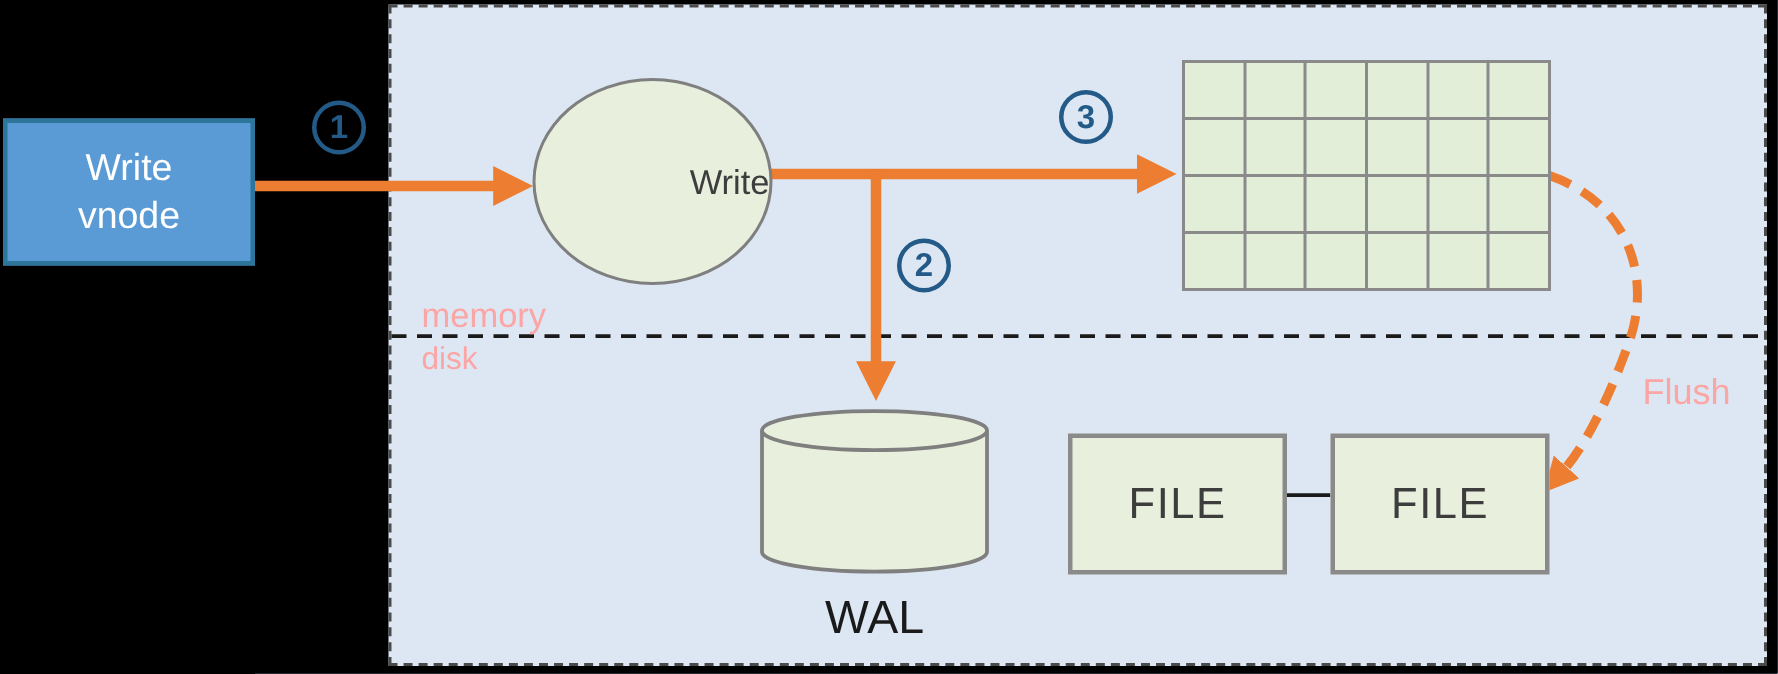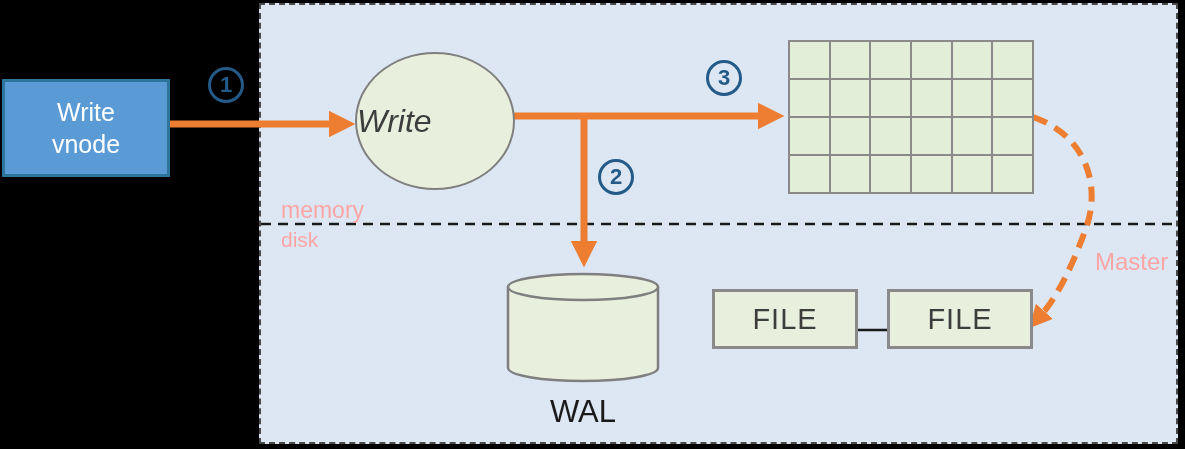--- a/index.html
+++ b/index.html
@@ -24,31 +24,31 @@
     border:3px solid #235a87;color:#235a87;box-sizing:border-box;
     display:flex;align-items:center;justify-content:center;
     font-size:22px;font-weight:600;background:transparent;
   }
   .badge.b1{left:208px;top:67px;}
   .badge.b2{left:598px;top:159px;}
   .badge.b3{left:706px;top:60px;}
   .ellipse{
     position:absolute;left:355px;top:52px;width:160px;height:138px;
     border-radius:50%;background:#e8f0dd;border:2px solid #7f7f7f;
-    box-sizing:border-box;display:flex;align-items:center;justify-content:flex-start;
-    font-size:32px;color:#3d3d3d;font-style:italic;
+    box-sizing:border-box;display:flex;align-items:center;justify-content:flex-end;
+    font-size:23px;color:#3d3d3d;
   }
   .blockgrid{
     position:absolute;left:788px;top:40px;width:246px;height:154px;
     display:grid;box-sizing:border-box;background:#8a8a8a;
     border:2px solid #8a8a8a;gap:2px;
   }
   .blockgrid .cell{background:#e3eed9;}
   .filebox{
-    position:absolute;top:289px;width:146px;height:60px;
+    position:absolute;top:289px;width:146px;height:94px;
     background:#e8f0dd;border:3px solid #8a8a8a;box-sizing:border-box;
     display:flex;align-items:center;justify-content:center;
     font-size:29px;color:#3d3d3d;letter-spacing:1px;
   }
   .filebox.f1{left:712px;}
   .filebox.f2{left:887px;}
   .lbl{position:absolute;color:#fca5a5;}
   .lbl.memory{left:281px;top:197px;font-size:23px;}
   .lbl.disk{left:281px;top:228px;font-size:21px;}
   .lbl.wal{left:508px;top:394px;width:150px;text-align:center;font-size:31px;color:#1a1a1a;}
@@ -125,15 +125,15 @@
       <div class="cell"></div>
       <div class="cell"></div>
     </div>
 
   <div class="filebox f1">FILE</div>
   <div class="filebox f2">FILE</div>
 
   <div class="lbl memory">memory</div>
   <div class="lbl disk">disk</div>
   <div class="lbl wal">WAL</div>
-  <div class="lbl flush">Master</div>
+  <div class="lbl flush">Flush</div>
 
 </div>
 
 </body></html>

